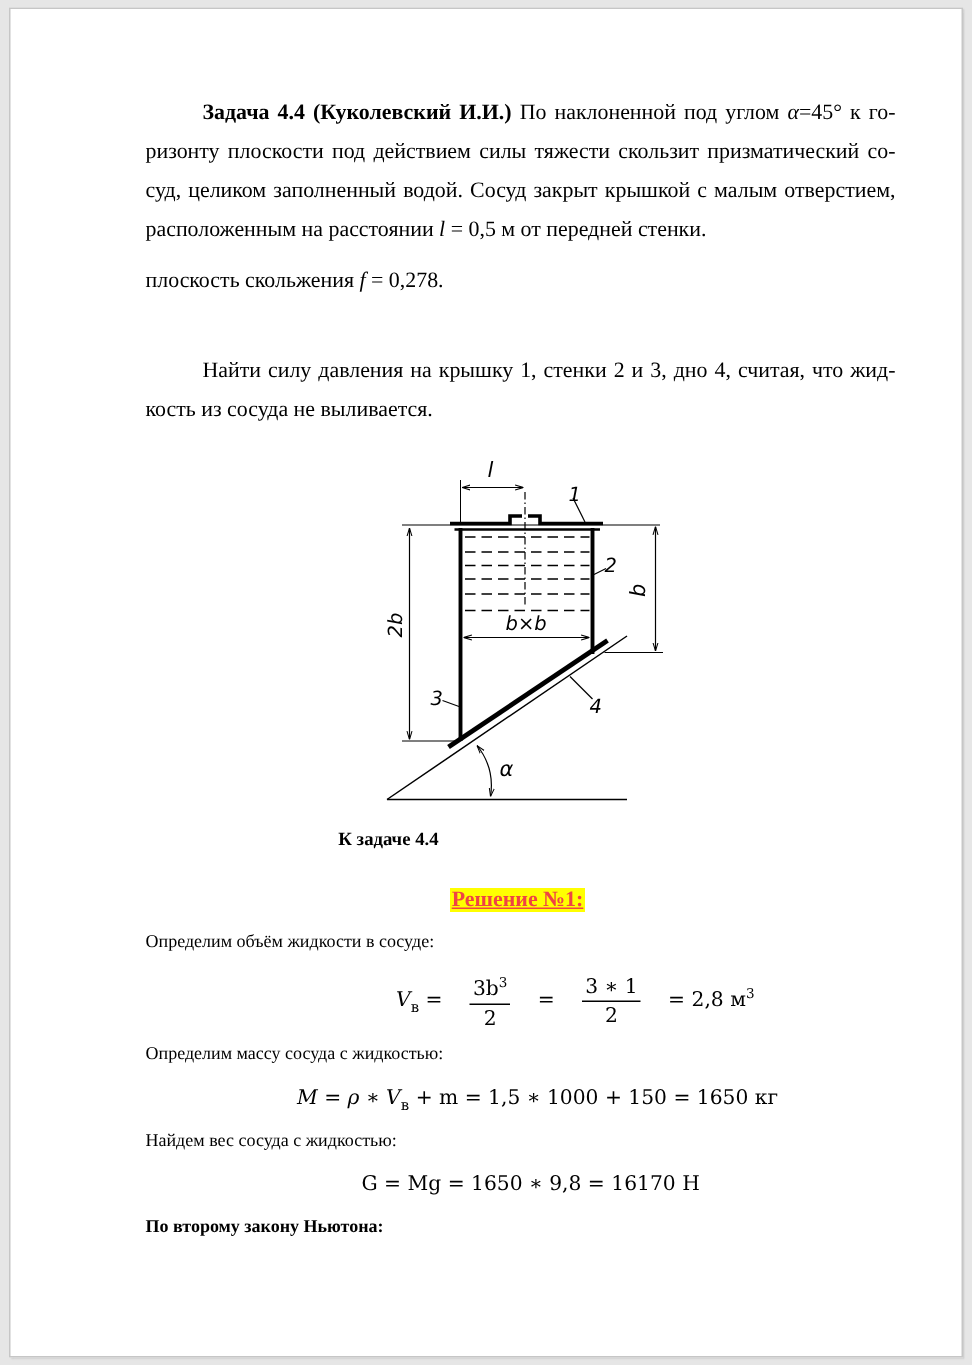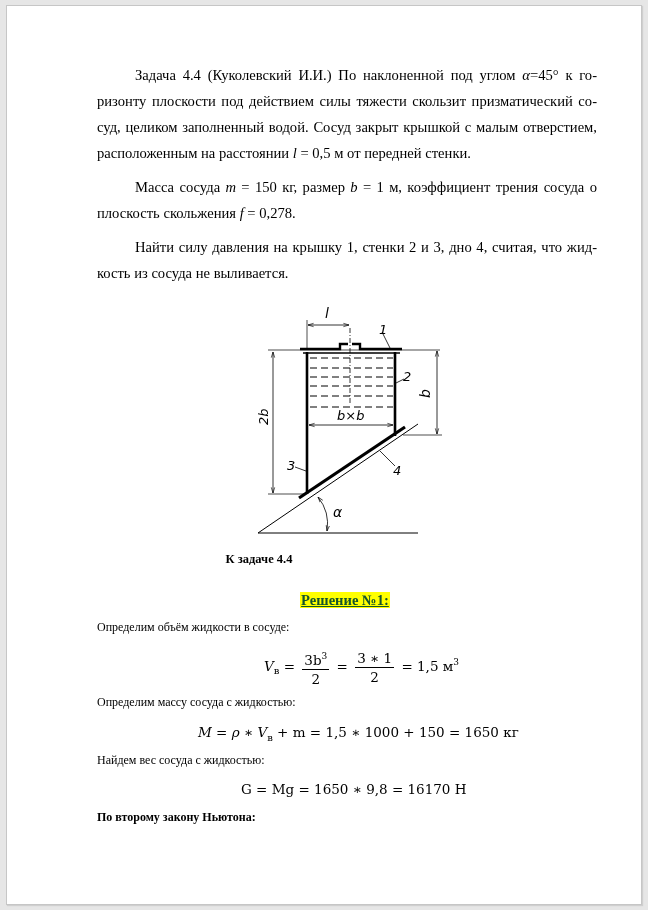--- a/index.html
+++ b/index.html
@@ -4,48 +4,47 @@
 <style>
   html, body { margin:0; padding:0; }
   body { width:648px; height:910px; background:#e6e6e6; position:relative; overflow:hidden;
          font-family:"Liberation Serif", serif; color:#000; }
   .page { position:absolute; left:6px; top:5px; width:634px; height:898px; background:#fff;
           border:1px solid #c6c6c6; box-shadow:1px 1px 1px #cfcfcf; }
   .p { position:absolute; left:97px; width:500px; font-size:14.6px; line-height:26px; text-align:justify; }
   .p .line { display:block; white-space:nowrap; text-align-last:justify; }
   .p .line.last { text-align-last:left; }
   .ind { padding-left:38px; }
-  b { font-weight:normal; }
+  b { font-weight:bold; }
   i { font-style:italic; }
   .caption { position:absolute; left:0; width:518px; top:552px; text-align:center; font-size:12.5px; font-weight:bold; }
   .sol { position:absolute; top:591px; left:0; width:690px; text-align:center; }
-  .sol span { background:#ffff00; color:#14532d; font-weight:bold; text-decoration:underline; font-size:14.6px; padding:0 1px; }
+  .sol span { background:#ffff00; color:#ef4444; font-weight:bold; text-decoration:underline; font-size:14.6px; padding:0 1px; }
   .t { position:absolute; left:97px; font-size:12px; white-space:nowrap; }
   .eq { position:absolute; font-family:"DejaVu Serif", serif; font-size:13.5px; white-space:nowrap; }
   .eq i { font-family:"DejaVu Serif", serif; }
-  .frac { display:inline-block; vertical-align:middle; text-align:center; margin:0 3px; }
+  .frac { display:inline-block; vertical-align:middle; text-align:center; margin:0 14px; }
   .frac .num { display:block; border-bottom:1px solid #000; padding:0 2px 1px; line-height:16px; }
   .frac .den { display:block; line-height:16px; padding-top:1px; }
   svg { position:absolute; left:0; top:0; }
   svg text { font-family:"DejaVu Sans", sans-serif; font-style:italic; }
 </style>
 </head>
 <body>
 
 <div class="page"></div>
 
 <div class="p" style="top:62px;">
   <span class="line ind"><b>Задача 4.4 (Куколевский И.И.)</b><span> По наклоненной под углом </span><i>α</i><span>=45° к го-</span></span>
   <span class="line">ризонту плоскости под действием силы тяжести скользит призматический со-</span>
   <span class="line">суд, целиком заполненный водой. Сосуд закрыт крышкой с малым отверстием,</span>
   <span class="line last"><span>расположенным на расстоянии </span><i>l</i><span> = 0,5 м от передней стенки.</span></span>
 </div>
 
 <div class="p" style="top:174px;">
-  <span class="line ind"><span>Масса сосуда </span><i>m</i><span> = 150 кг, размер </span><i>b</i><span> = 1 м, коэффициент трения сосуда о</span></span>
   <span class="line last"><span>плоскость скольжения </span><i>f</i><span> = 0,278.</span></span>
 </div>
 
 <div class="p" style="top:234px;">
   <span class="line ind">Найти силу давления на крышку 1, стенки 2 и 3, дно 4, считая, что жид-</span>
   <span class="line last">кость из сосуда не выливается.</span>
 </div>
 
 <svg width="648" height="910">
   <defs>
@@ -115,21 +114,21 @@
 <div class="sol"><span>Решение №1:</span></div>
 
 <div class="t" style="top:620px;">Определим объём жидкости в сосуде:</div>
 
 <div class="eq" style="left:264px; top:648px;">
   <i>V</i><sub style="font-size:10px;">в</sub>
   <span> = </span>
   <span class="frac"><span class="num"><span>3b</span><sup style="font-size:9px;">3</sup></span><span class="den">2</span></span>
   <span>=</span>
   <span class="frac"><span class="num">3 ∗ 1</span><span class="den">2</span></span>
-  <span>= 1,5 м</span><sup style="font-size:9px;">3</sup>
+  <span>= 2,8 м</span><sup style="font-size:9px;">3</sup>
 </div>
 
 <div class="t" style="top:695px;">Определим массу сосуда с жидкостью:</div>
 
 <div class="eq" style="left:198px; top:724px;"><span style="font-style:italic;">M = ρ ∗ V</span><sub style="font-size:10px;">в</sub><span> + m = 1,5 ∗ 1000 + 150 = 1650 кг</span></div>
 
 <div class="t" style="top:753px;">Найдем вес сосуда с жидкостью:</div>
 
 <div class="eq" style="left:241px; top:781px;">G = Mg = 1650 ∗ 9,8 = 16170 H</div>
 

